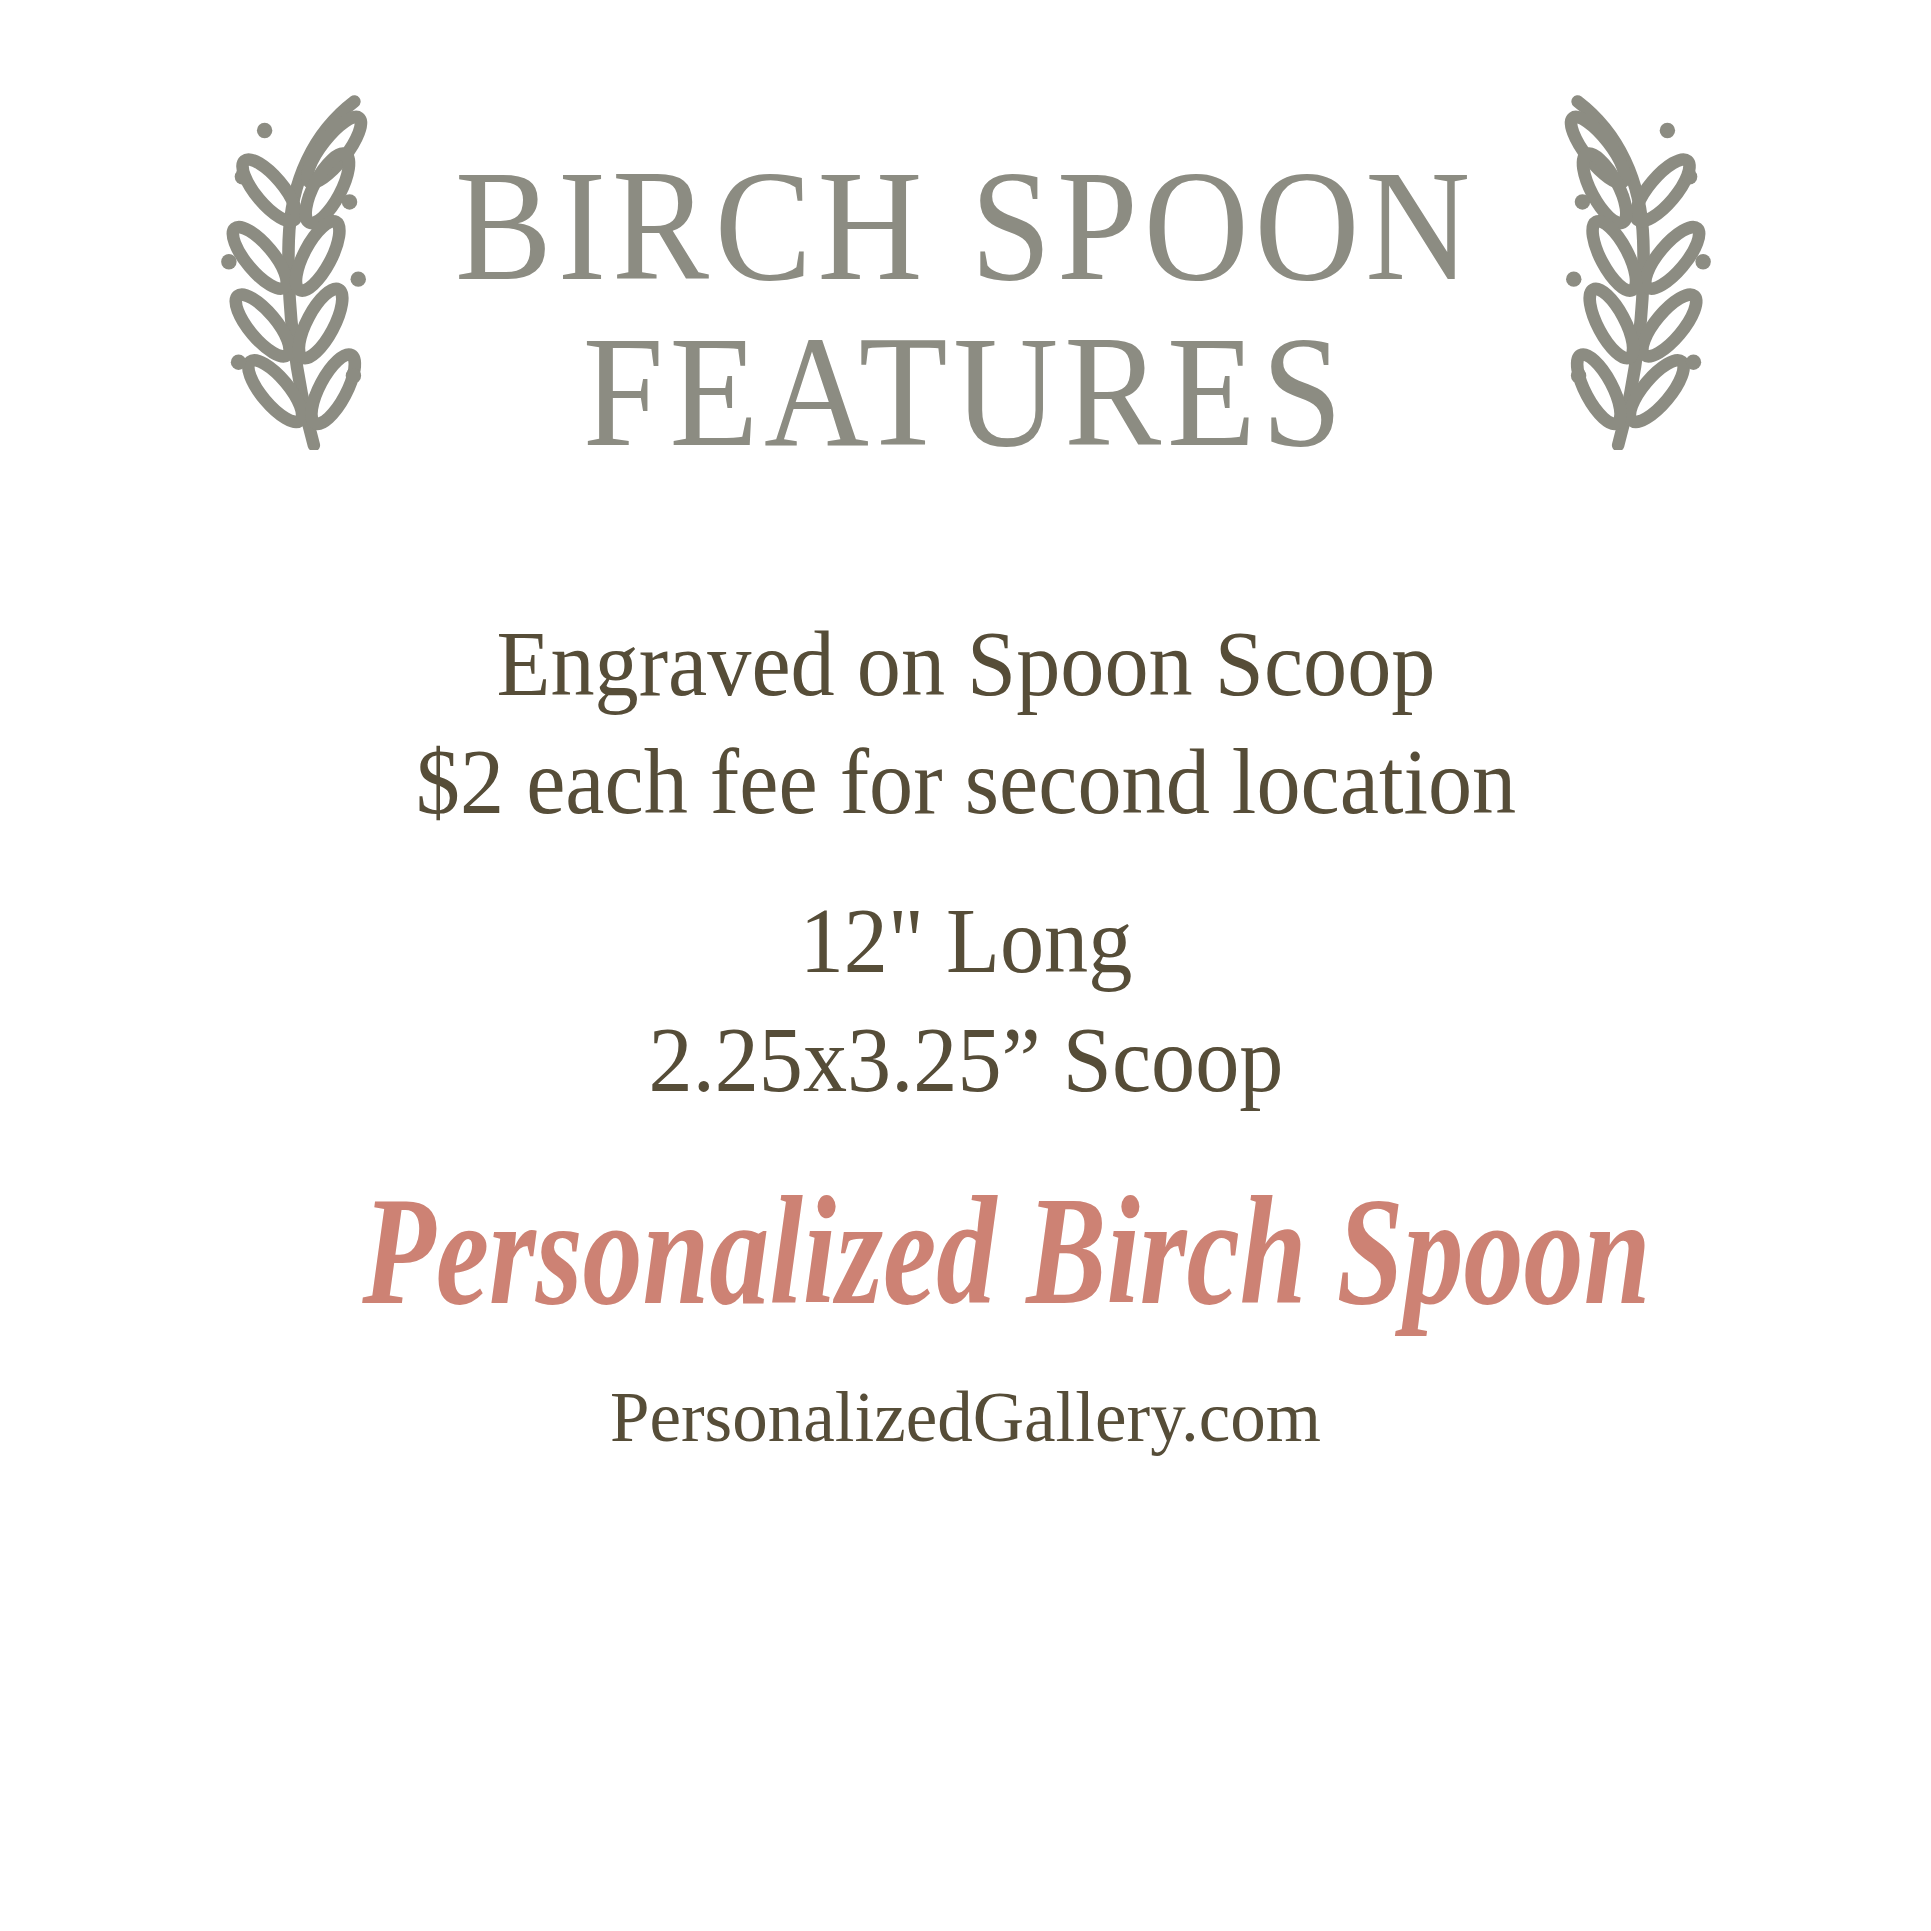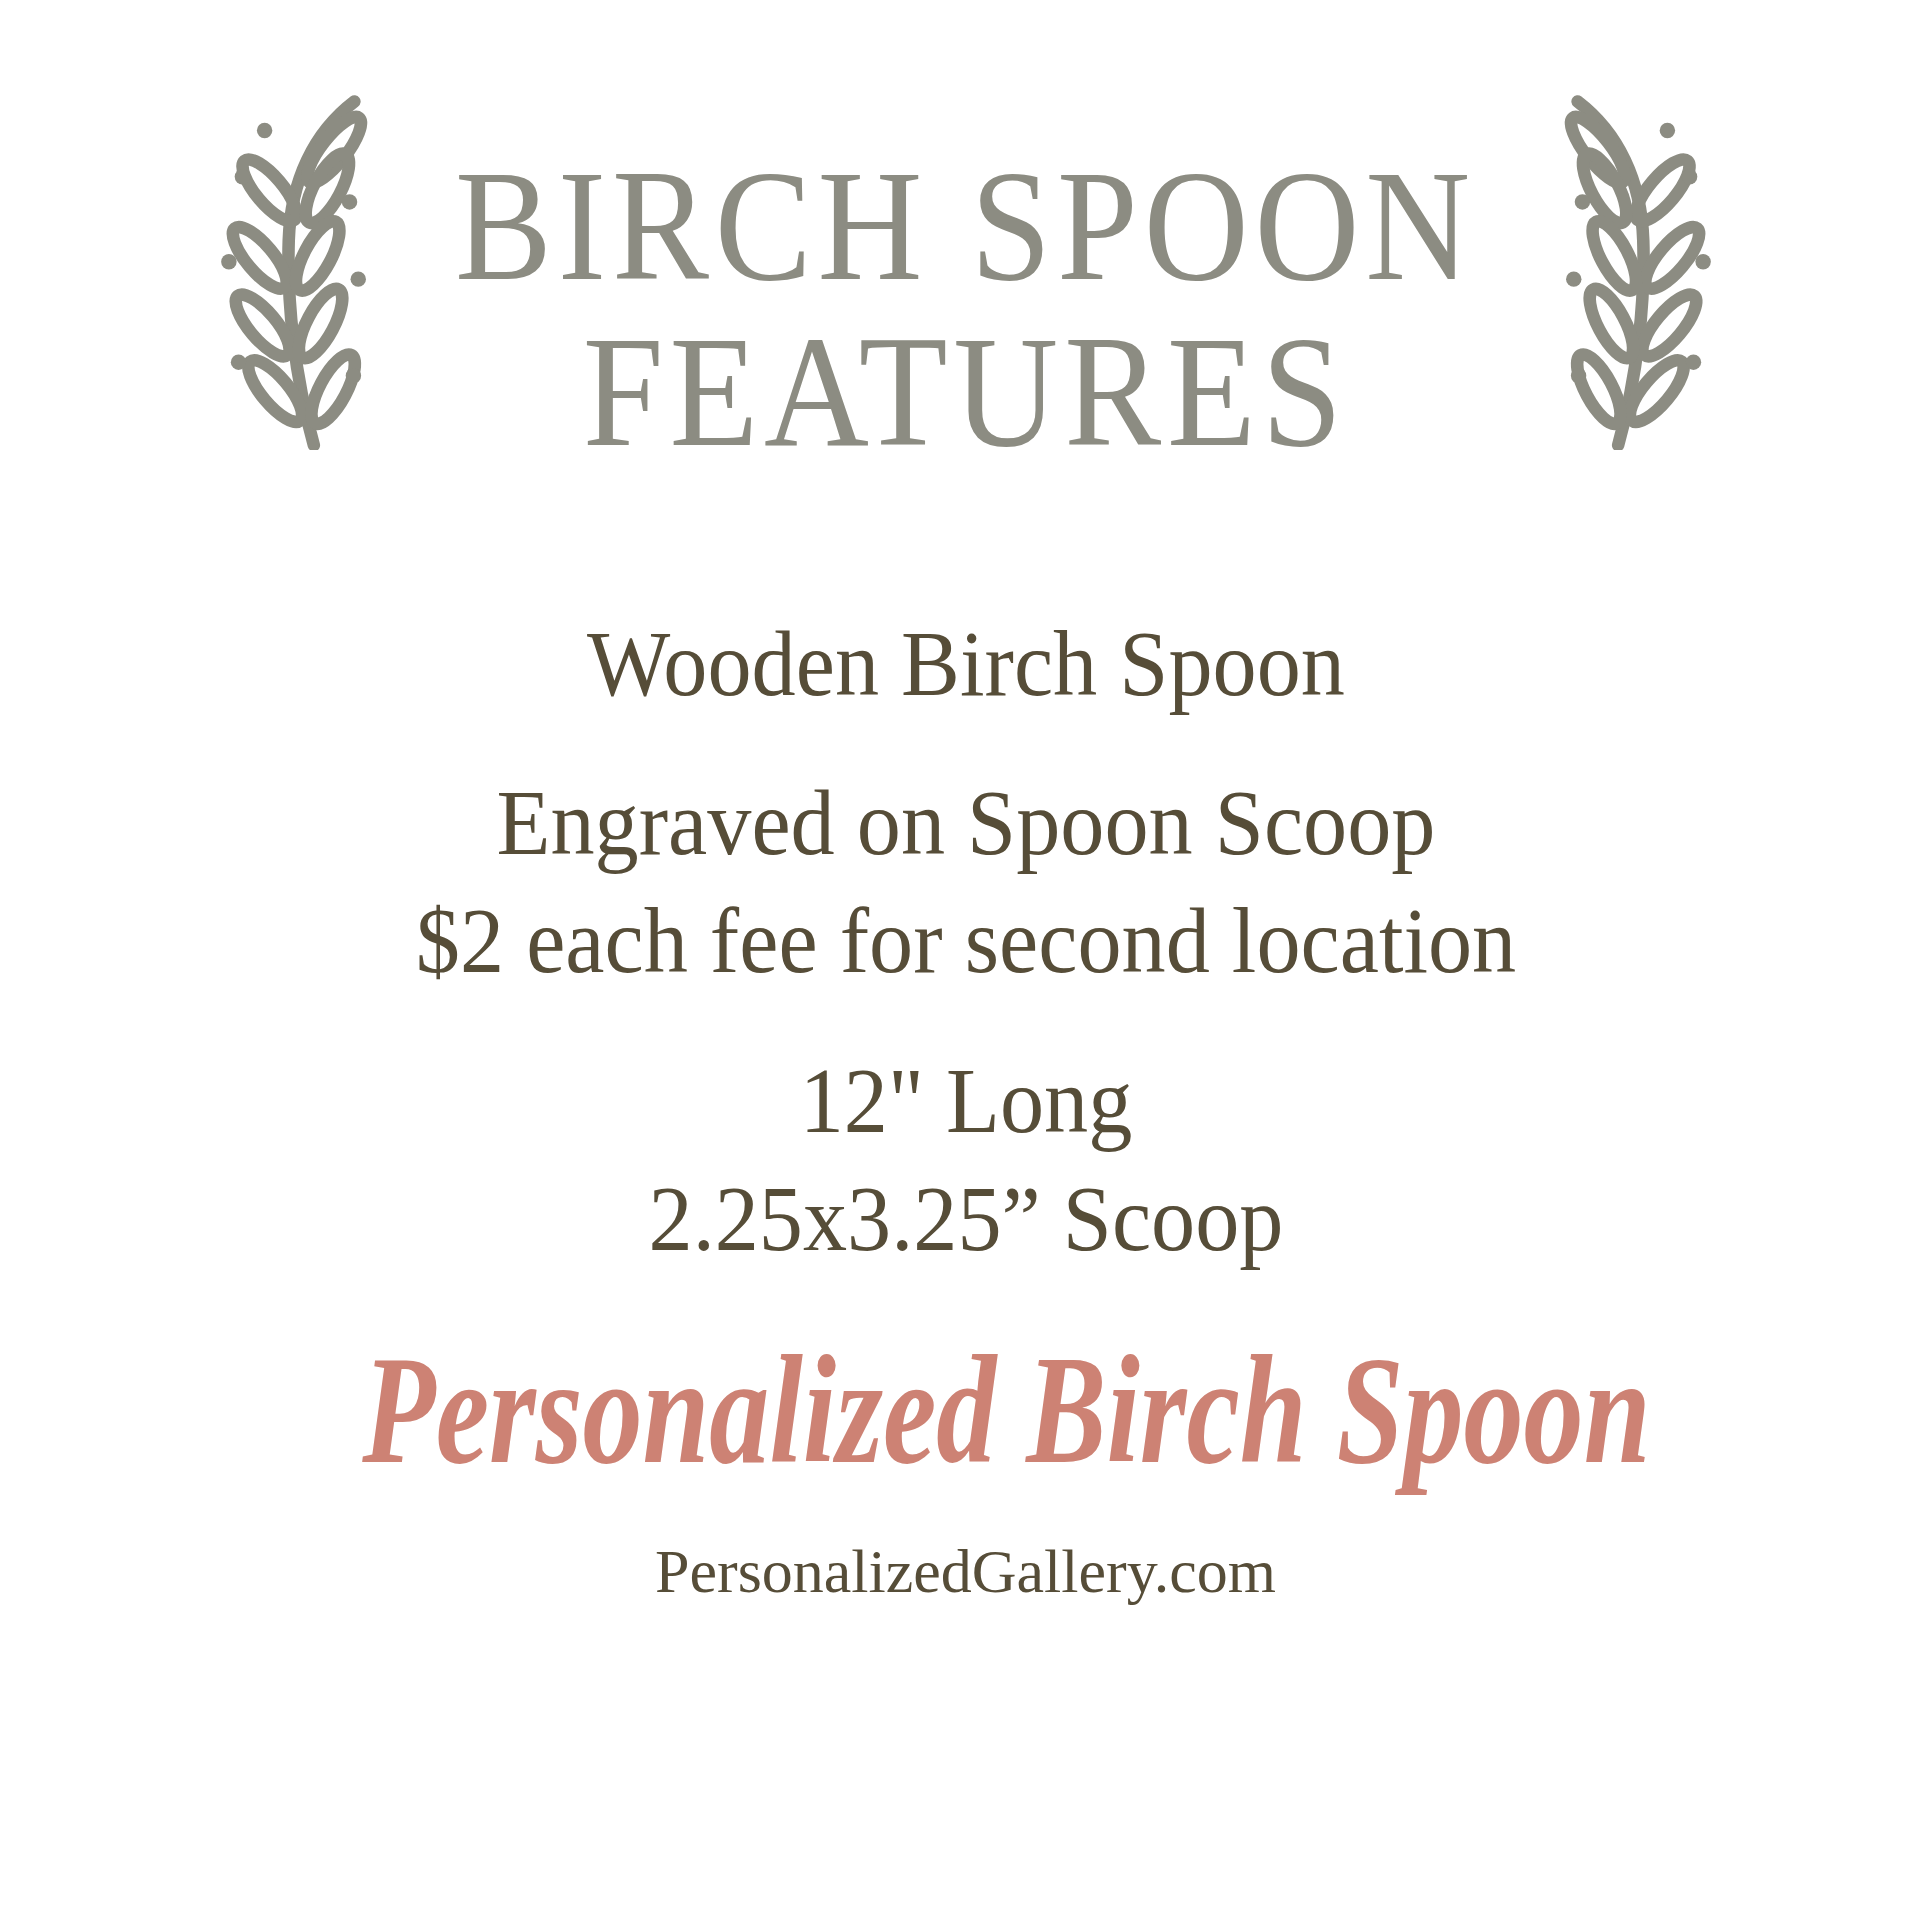--- a/index.html
+++ b/index.html
@@ -79,21 +79,21 @@
     line-height: 1.15;
     font-style: italic;
     font-weight: bold;
     color: var(--script-pink, #cd8274);
     transform: scaleX(0.78);
     white-space: nowrap;
   }
   .website-line {
     margin-top: 35px;
     text-align: center;
-    font-size: 62px;
+    font-size: 71px;
     line-height: 1.2;
     color: var(--text-brown, #564d38);
     white-space: nowrap;
   }
 </style>
 </head>
 <body>
 
 <div class="canvas">
 
@@ -127,23 +127,20 @@
     </div>
 
     <svg class="branch" viewBox="0 0 185 375" xmlns="http://www.w3.org/2000/svg" aria-hidden="true">
       <use href="#branch-shape" transform="scale(-1,1) translate(-185,0)"></use>
     </svg>
 
   </div>
 
   <div class="features">
 
-    <div class="feature-group">
-      <div class="feature-line">Wooden Birch Spoon</div>
-    </div>
 
     <div class="feature-group">
       <div class="feature-line">Engraved on Spoon Scoop</div>
       <div class="feature-line">$2 each fee for second location</div>
     </div>
 
     <div class="feature-group">
       <div class="feature-line">12" Long</div>
       <div class="feature-line">2.25x3.25” Scoop</div>
     </div>

